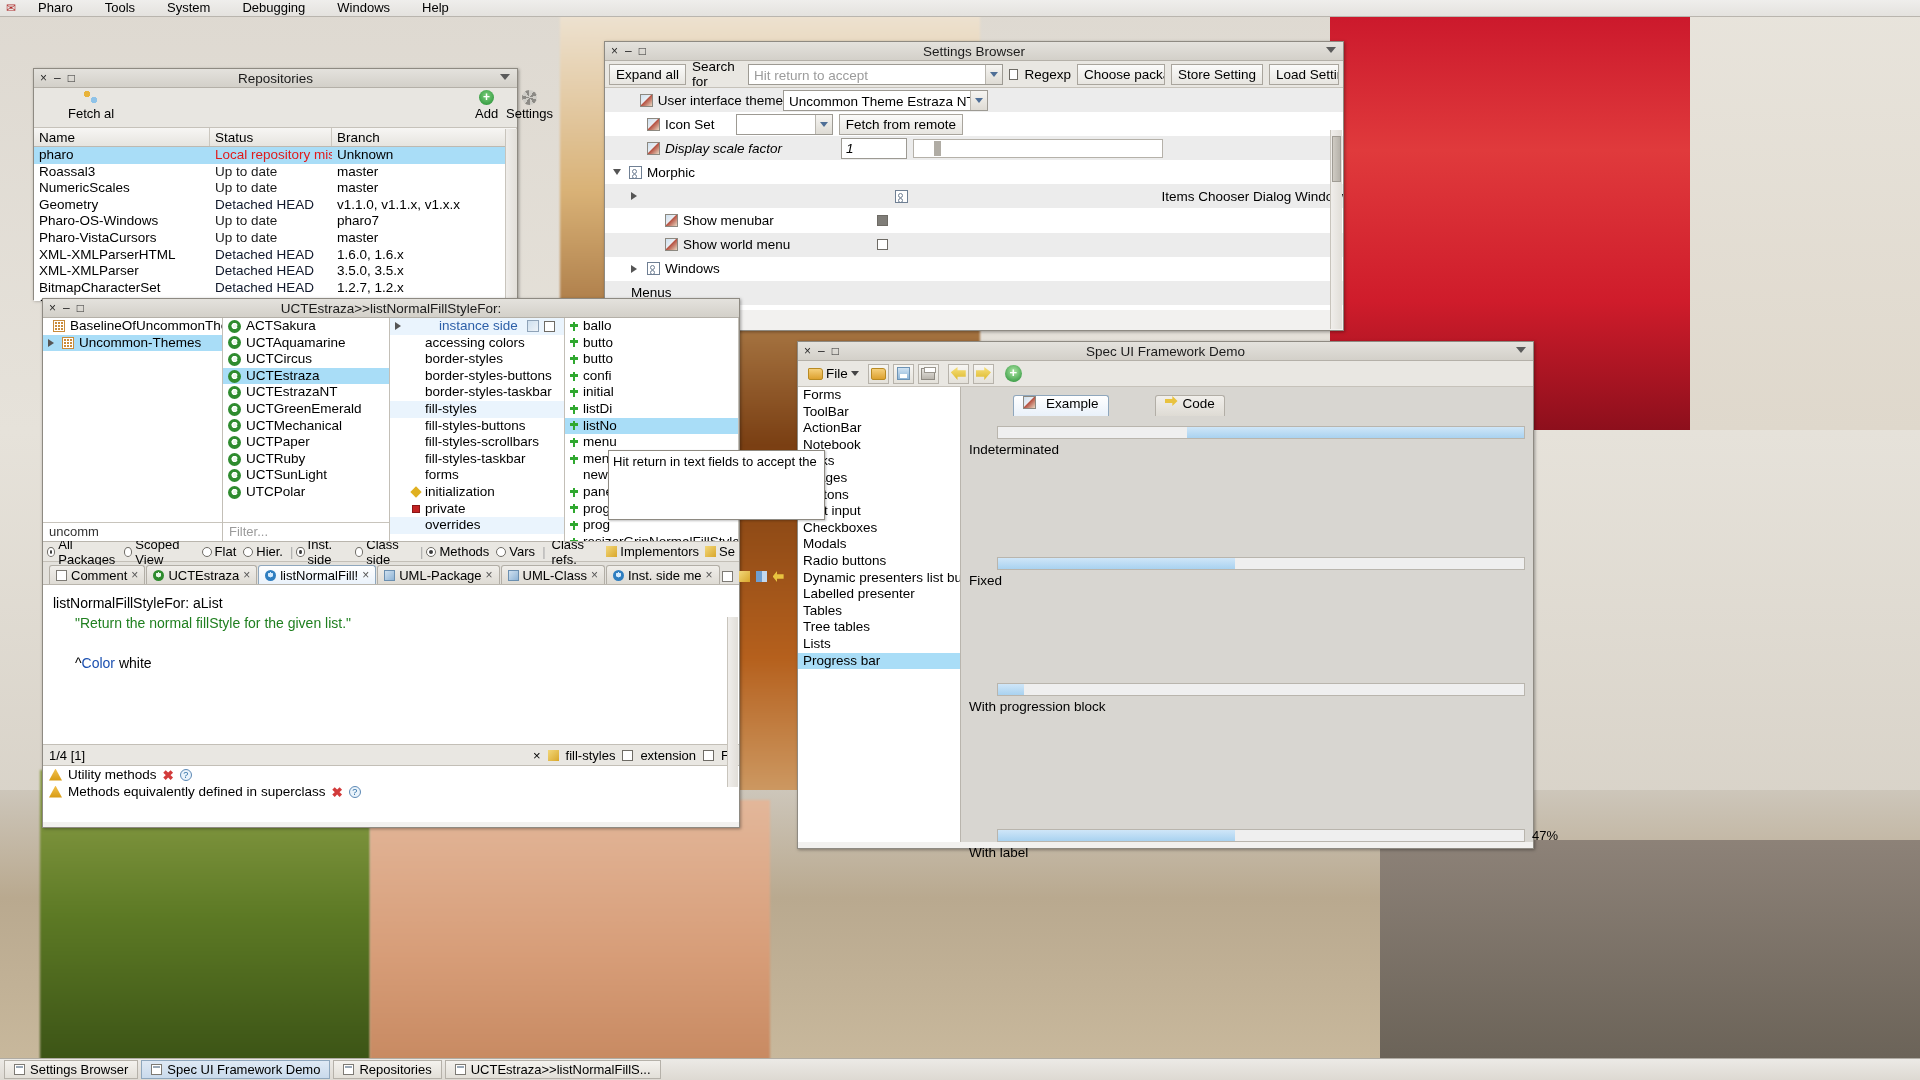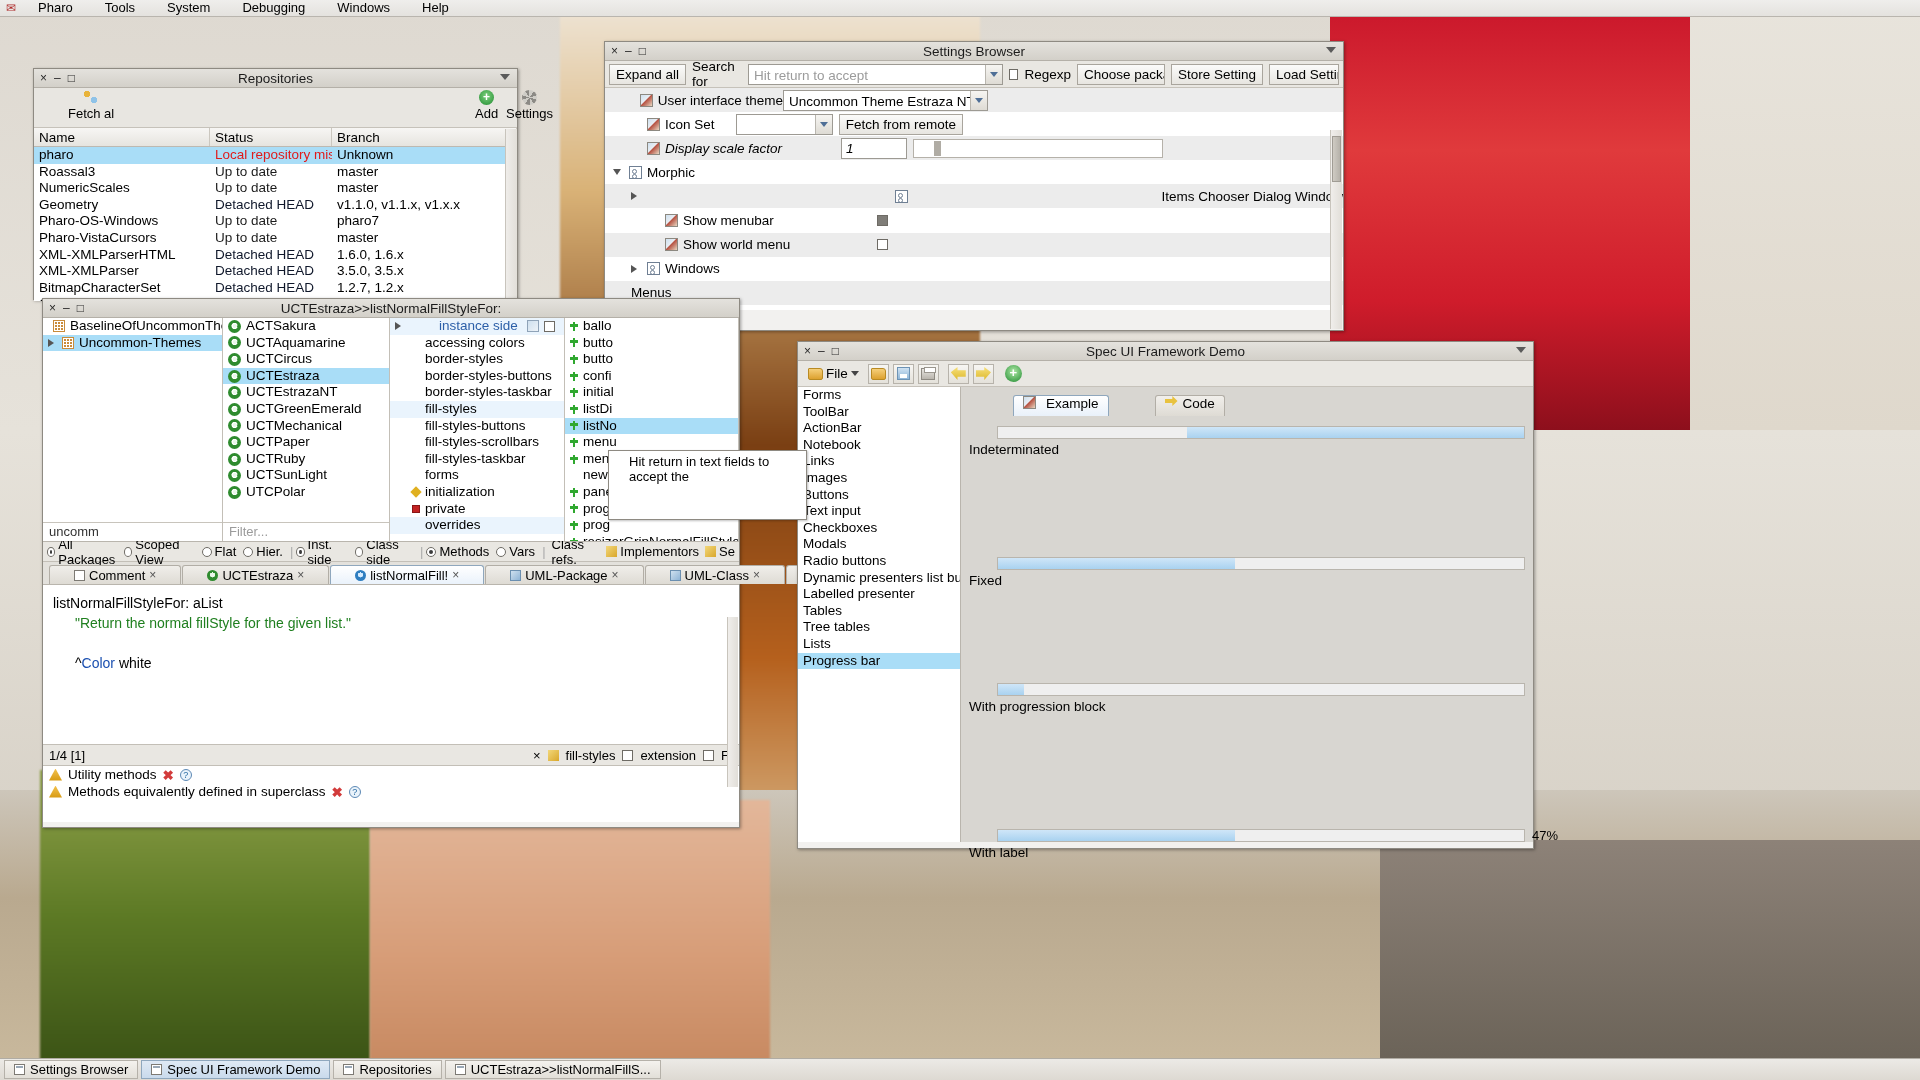--- a/index.html
+++ b/index.html
@@ -145,22 +145,22 @@
   .slabel { white-space:nowrap; }
   .sval { margin-left:auto; display:flex; align-items:center; gap:6px; padding-right:10px; }
   #set-scroll { position:absolute; right:1px; top:88px; width:12px; bottom:1px;
     background:linear-gradient(90deg,#f0eeeb,#e1ded8); border-left:1px solid #c8c4bc; }
   #set-scroll .thumb { position:absolute; left:1px; right:1px; top:6px; height:46px;
     background:linear-gradient(90deg,#cfcbc3,#b6b2aa); border:1px solid #a09c94; }
   #set-scroll .arr-u,#set-scroll .arr-d{position:absolute;left:0;right:0;height:10px;}
   #set-scroll .arr-u{top:0;} #set-scroll .arr-d{bottom:0;}
 
   
-  #tooltip { position:absolute; left:608px; top:450px; width:199px; height:70px;
-    background:#fff; border:1px solid #8e8a82; font-size:13px; padding:3px 20px; z-index:60;
+  #tooltip { position:absolute; left:608px; top:450px; width:217px; height:70px;
+    background:#fff; border:1px solid #8e8a82; font-size:13px; padding:3px 4px; z-index:60;
     box-shadow:1px 1px 2px rgba(0,0,0,.25); overflow:hidden; }
 
   
   #win-browser { left:42px; top:298px; width:698px; height:530px; }
   #br-panes { display:flex; height:224px; border-bottom:1px solid #b9b5ad; background:#fff; }
   .br-col { border-right:1px solid #c3bfb7; overflow:hidden; position:relative; background:#fff; }
   .br-col .lrow { height:16.6px; line-height:16.4px; font-size:13.5px; padding:0 5px;
                   display:flex; align-items:center; gap:5px; white-space:nowrap; overflow:hidden; }
   .br-col .lrow.sel { background:#a9ddf7; }
   .br-col .lrow.soft { background:#eaf4fd; }
@@ -192,21 +192,21 @@
   #br-scope { height:20px; background:#e9e7e2; border-bottom:1px solid #c3bfb7;
               display:flex; align-items:center; gap:3px; font-size:13px; padding:0 4px; }
   .radio { width:10px;height:10px;border:1px solid #6e6b65;border-radius:50%;
            display:inline-block;vertical-align:-1px;background:#fff;position:relative; }
   .radio.on::after{content:"";position:absolute;inset:2px;border-radius:50%;background:#3b3b3b;}
   #br-scope .g { display:flex; align-items:center; gap:3px; margin-right:4px; }
   #br-scope .sep { color:#aaa; }
 
   #br-tabs { height:23px; background:#e3e1dc; border-bottom:1px solid #b9b5ad;
              display:flex; align-items:flex-end; padding-left:6px; gap:1px; font-size:13px; }
-  .tab { display:flex; align-items:center; gap:4px; height:19px; padding:0 24px;
+  .tab { display:flex; align-items:center; gap:4px; height:19px; padding:0 6px;
          border:1px solid #b2aea6; border-bottom:none; background:linear-gradient(180deg,#f0eeea,#dedbd4);
          border-radius:3px 3px 0 0; white-space:nowrap; }
   .tab.active { background:linear-gradient(180deg,#fff,#eaf2fb); border-color:#8fa7bd; }
   .tab .x { color:#555; font-size:12px; }
   .tab-ic { width:11px; height:11px; flex:none; }
   .ti-doc { background:#fff; border:1px solid #7d7a74; }
   .ti-c { border-radius:50%; background:radial-gradient(circle at 50% 45%,#e9f7e9 0 30%,#2e8b2e 32% 100%); }
   .ti-blue { background:radial-gradient(circle at 50% 45%,#d6ecff 0 30%,#2f7ec0 32% 100%); border-radius:50%; }
   .ti-uml { background:linear-gradient(135deg,#cfe0ef,#8fb4d6); border:1px solid #6b8fb0; }
   #br-tabs .spacer { flex:1; }

